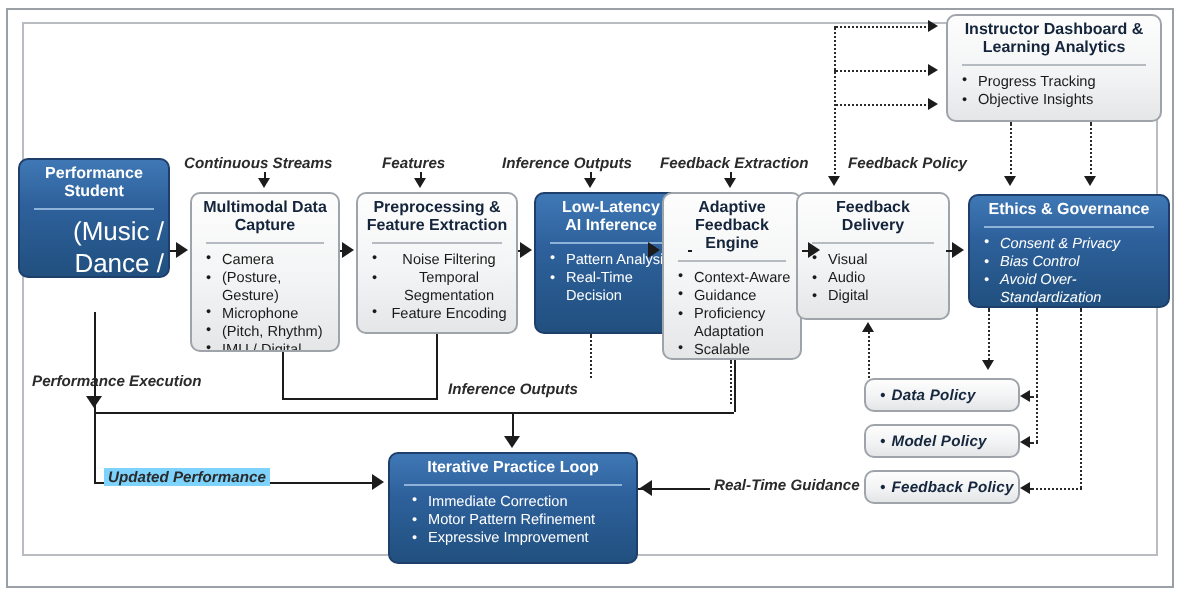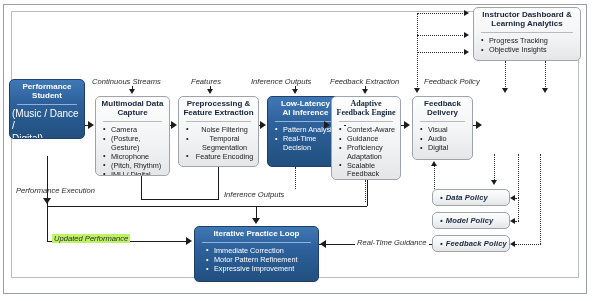--- a/index.html
+++ b/index.html
@@ -87,21 +87,21 @@
     letter-spacing:0.1px;
   }
   .pill .dot{margin-right:3px;}
 
   
   .elabel{
     position:absolute;
     font-style:italic;
     color:#2b2b2b;
     white-space:nowrap;
-    font-weight:400;
+    font-weight:700;
   }
 
   
   .ln{position:absolute;background:#1c1c1c;}
   .ln.h{height:1px;}
   .ln.v{width:1px;}
 
   
   .dln{position:absolute;}
   .dln.h{height:0;border-top:1px dotted #2a2a2a;}
@@ -130,21 +130,21 @@
   <div class="elabel" style="left:251px;top:77px;font-size:7.6px;">Inference Outputs</div>
   <div class="elabel" style="left:330px;top:77px;font-size:7.6px;">Feedback Extraction</div>
   <div class="elabel" style="left:424px;top:77px;font-size:7.6px;">Feedback Policy</div>
 
   <div class="node blue" style="left:9px;top:79px;width:76px;height:60px;">
     <div class="hdr" style="font-size:8px;">
       <div>Performance</div>
       <div>Student</div>
     </div>
     <div class="rule"></div>
-    <div style="text-align:left;font-size:10px;line-height:1.25;padding:1px 2px;">
+    <div style="text-align:right;font-size:13px;line-height:1.25;padding:1px 2px;">
       <div>(Music / Dance /</div>
       <div>Digital)</div>
     </div>
   </div>
 
   <div class="node light" style="left:95px;top:96px;width:75px;height:80px;">
     <div class="hdr" style="font-size:8px;">
       <div>Multimodal Data</div>
       <div>Capture</div>
     </div>
@@ -177,46 +177,57 @@
       <div>AI Inference</div>
     </div>
     <div class="rule"></div>
     <ul style="font-size:7.3px;">
       <li>Pattern Analysis</li>
       <li>Real-Time Decision</li>
     </ul>
   </div>
 
   <div class="node light" style="left:331px;top:96px;width:70px;height:84px;">
-    <div class="hdr" style="font-size:8px;font-family:Liberation Serif, serif;">
+    <div class="hdr" style="font-size:8px;">
       <div>Adaptive</div>
       <div>Feedback Engine</div>
     </div>
     <div class="rule"></div>
     <ul style="font-size:7.3px;">
       <li>Context-Aware</li>
       <li>Guidance</li>
       <li>Proficiency Adaptation</li>
       <li>Scalable Feedback</li>
     </ul>
   </div>
 
-  <div class="node light" style="left:412px;top:96px;width:61px;height:64px;">
+  <div class="node light" style="left:398px;top:96px;width:77px;height:64px;">
     <div class="hdr" style="font-size:8px;">
       <div>Feedback</div>
       <div>Delivery</div>
     </div>
     <div class="rule"></div>
     <ul style="font-size:7.3px;">
       <li>Visual</li>
       <li>Audio</li>
       <li>Digital</li>
     </ul>
   </div>
 
+  <div class="node blue" style="left:484px;top:97px;width:101px;height:57px;">
+    <div class="hdr" style="font-size:8px;">
+      <div>Ethics &amp; Governance</div>
+    </div>
+    <div class="rule"></div>
+    <ul style="font-size:7.3px;font-style:italic;">
+      <li>Consent &amp; Privacy</li>
+      <li>Bias Control</li>
+      <li>Avoid Over-Standardization</li>
+    </ul>
+  </div>
 
   <div class="node light" style="left:473px;top:7px;width:108px;height:54px;">
     <div class="hdr" style="font-size:8px;">
       <div>Instructor Dashboard &amp;</div>
       <div>Learning Analytics</div>
     </div>
     <div class="rule"></div>
     <ul style="font-size:7.3px;">
       <li>Progress Tracking</li>
       <li>Objective Insights</li>
@@ -310,21 +321,21 @@
 
   <div class="dln v" style="left:365px;top:180px;height:22px;"></div>
 
   <div class="ln v" style="left:47px;top:156px;height:47px;"></div>
   <div class="ar down" style="left:43px;top:198px;"></div>
   <div class="elabel" style="left:16px;top:186px;font-size:7.6px;">Performance Execution</div>
 
   <div class="ln v" style="left:47px;top:203px;height:38px;"></div>
   <div class="ln h" style="left:47px;top:241px;width:142px;"></div>
   <div class="ar right" style="left:186px;top:237px;"></div>
-  <div class="elabel" style="left:52px;top:234px;font-size:7.6px;background:#bef264;padding:0 2px;">Updated Performance</div>
+  <div class="elabel" style="left:52px;top:234px;font-size:7.6px;background:#7dd3fc;padding:0 2px;">Updated Performance</div>
 
   <div class="ln v" style="left:218px;top:167px;height:32px;"></div>
   <div class="ln h" style="left:141px;top:199px;width:78px;"></div>
   <div class="ln v" style="left:141px;top:176px;height:24px;"></div>
   <div class="elabel" style="left:222px;top:190px;font-size:7.6px;background:#fff;padding:0 2px;">Inference Outputs</div>
 
   <div class="dln v" style="left:295px;top:167px;height:22px;"></div>
 
   <div class="ln h" style="left:47px;top:213px;width:0;"></div>
   <div class="ln v" style="left:256px;top:206px;height:16px;"></div>

